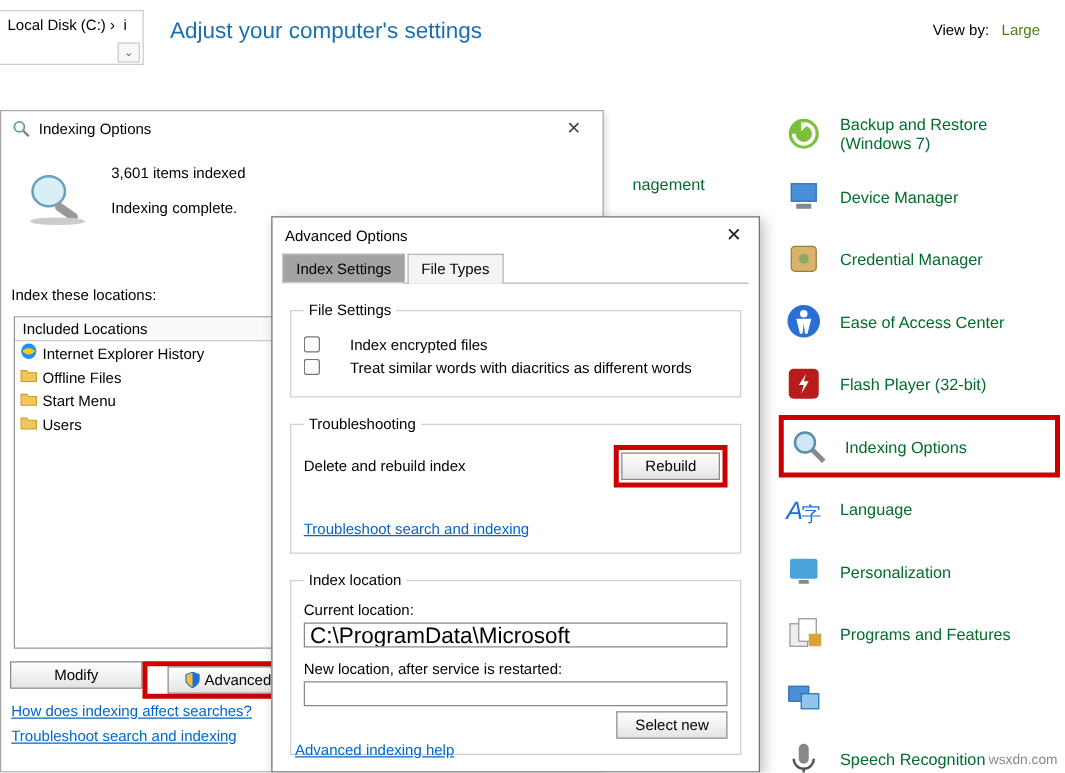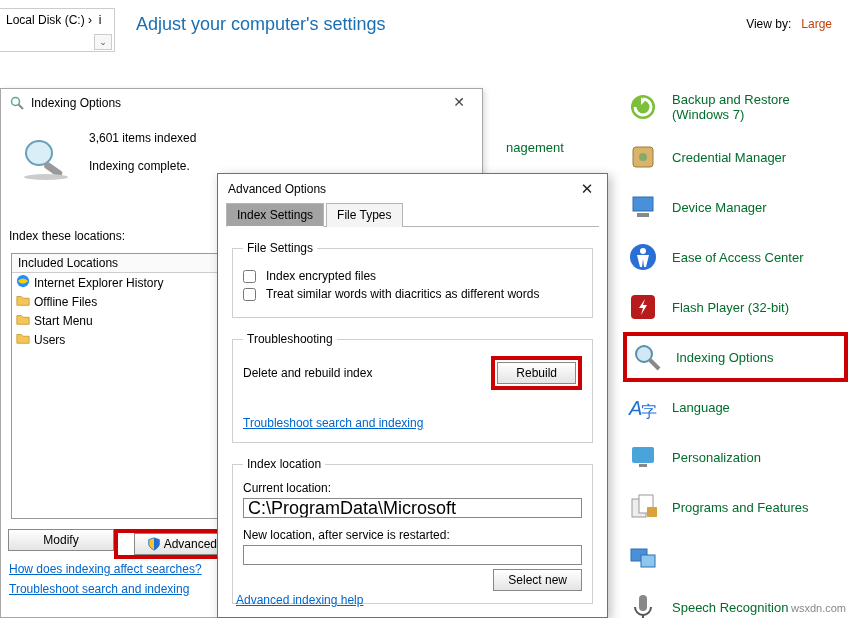--- a/index.html
+++ b/index.html
@@ -2,21 +2,21 @@
 <html><head>
 <meta charset="utf-8">
 <style>
   * { box-sizing: border-box; font-family: "Segoe UI", Tahoma, sans-serif; }
   body { margin:0; width:852px; height:618px; background:#fff; overflow:hidden; font-size:12px; color:#000; position:relative; }
 
   
   .cp-header { position:absolute; left:126px; top:0; right:0; height:40px; padding:8px 20px 0 10px; display:flex; justify-content:space-between; align-items:center; }
   .cp-title { color:#1a6fb3; font-size:18px; font-weight:400; }
   .cp-viewby { font-size:12px; }
-  .cp-viewby a { color:#c2410c; text-decoration:none; }
+  .cp-viewby a { color:#4d7c0f; text-decoration:none; }
 
   .breadcrumb { position:absolute; left:0; top:8px; width:115px; height:44px; border:1px solid #ccc; border-left:none; font-size:12px; padding:4px 6px; background:#fff;}
   .breadcrumb .row1 { white-space:nowrap; overflow:hidden; }
   .breadcrumb .arrow-box { position:absolute; right:2px; top:25px; width:18px; height:16px; border:1px solid #ccc; text-align:center; line-height:14px; font-size:9px; color:#555; background:#f7f7f7;}
 
   .cp-items { position:absolute; left:623px; top:82px; width:225px; }
   .cp-item { display:flex; align-items:center; height:50px; gap:12px; cursor:pointer; padding-left:3px;}
   .cp-item .cp-label { color:#006d2c; font-size:13px; }
   .cp-item.highlight { border:4px solid #c00; }
   .cp-item .icon-box { width:34px; height:34px; display:flex; align-items:center; justify-content:center; flex-shrink:0;}
@@ -40,21 +40,21 @@
   
   .dlg-adv { position:absolute; left:217px; top:173px; width:391px; height:445px; background:#fff; border:1px solid #707070; box-shadow:3px 3px 10px rgba(0,0,0,.25); z-index:20;}
   .dlg-adv .title { padding:8px 10px 6px 10px; font-size:12px;}
   .dlg-adv .closebtn { position:absolute; right:6px; top:6px; width:28px; height:20px; text-align:center; font-size:15px; color:#222; line-height:18px;}
   .tabs { display:flex; margin:0 8px; border-bottom:1px solid #b5b5b5;}
   .tab { padding:4px 10px; border:1px solid #b5b5b5; border-bottom:none; margin-right:2px; background:#f4f4f4; position:relative; top:1px; font-size:12px;}
   .tab.active { background:#a3a3a3; border-bottom:1px solid #fff; }
 
   fieldset.grp { border:1px solid #cfcfcf; margin:14px 14px 4px 14px; padding:10px 10px 12px 10px; position:relative;}
   fieldset.grp legend { padding:0 4px; font-size:12px;}
-  .chk-row { display:flex; align-items:center; gap:10px; margin:4px 0;}
+  .chk-row { display:flex; gap:24px; margin:4px 0;}
   .chk-row input[type=checkbox]{ width:13px; height:13px; margin:0;}
 
   .troubleshoot-row { display:flex; justify-content:space-between; align-items:center;}
   .rebuild-wrap { border:4px solid #c00; padding:2px; }
   .rebuild-btn { height:22px; border:1px solid #888; background:linear-gradient(#fff,#e4e4e4); padding:0 18px; font-size:12px;}
 
   .loc-input { width:100%; height:20px; border:1px solid #888; padding:1px 4px; font-size:18px; margin-top:3px;}
   .select-new { float:right; height:22px; border:1px solid #888; background:linear-gradient(#fff,#e4e4e4); padding:0 14px; font-size:12px; margin-top:4px;}
   .adv-link { position:absolute; left:18px; bottom:10px;}
 
@@ -91,34 +91,34 @@
           <circle cx="16" cy="16" r="12" fill="#7bbf3a"></circle>
           <path d="M16 8 A8 8 0 1 1 8 16" fill="none" stroke="#fff" stroke-width="3"></path>
           <path d="M14 6 L18 10 L14 14 Z" fill="#fff"></path>
         </svg>
       </span>
       <span class="cp-label">Backup and Restore (Windows 7)</span>
     </div>
     <div class="cp-item">
       <span class="icon-box">
         <svg class="ico" viewBox="0 0 32 32">
+          <rect x="6" y="6" width="20" height="14" fill="#4a90d9" stroke="#2a6fb3"></rect>
+          <rect x="10" y="22" width="12" height="4" fill="#888"></rect>
+        </svg>
+      </span>
+      <span class="cp-label">Device Manager</span>
+    </div>
+    <div class="cp-item">
+      <span class="icon-box">
+        <svg class="ico" viewBox="0 0 32 32">
           <rect x="6" y="6" width="20" height="20" rx="3" fill="#d9b36a" stroke="#9c7b3d"></rect>
           <circle cx="16" cy="16" r="4" fill="#8a6"></circle>
         </svg>
       </span>
       <span class="cp-label">Credential Manager</span>
-    </div>
-    <div class="cp-item">
-      <span class="icon-box">
-        <svg class="ico" viewBox="0 0 32 32">
-          <rect x="6" y="6" width="20" height="14" fill="#4a90d9" stroke="#2a6fb3"></rect>
-          <rect x="10" y="22" width="12" height="4" fill="#888"></rect>
-        </svg>
-      </span>
-      <span class="cp-label">Device Manager</span>
     </div>
     <div class="cp-item">
       <span class="icon-box">
         <svg class="ico" viewBox="0 0 32 32">
           <circle cx="16" cy="16" r="13" fill="#2a6fd6"></circle>
           <circle cx="16" cy="10" r="3" fill="#fff"></circle>
           <path d="M10 14 H22 L19 26 H17 L16 18 L15 26 H13 Z" fill="#fff"></path>
         </svg>
       </span>
       <span class="cp-label">Ease of Access Center</span>

